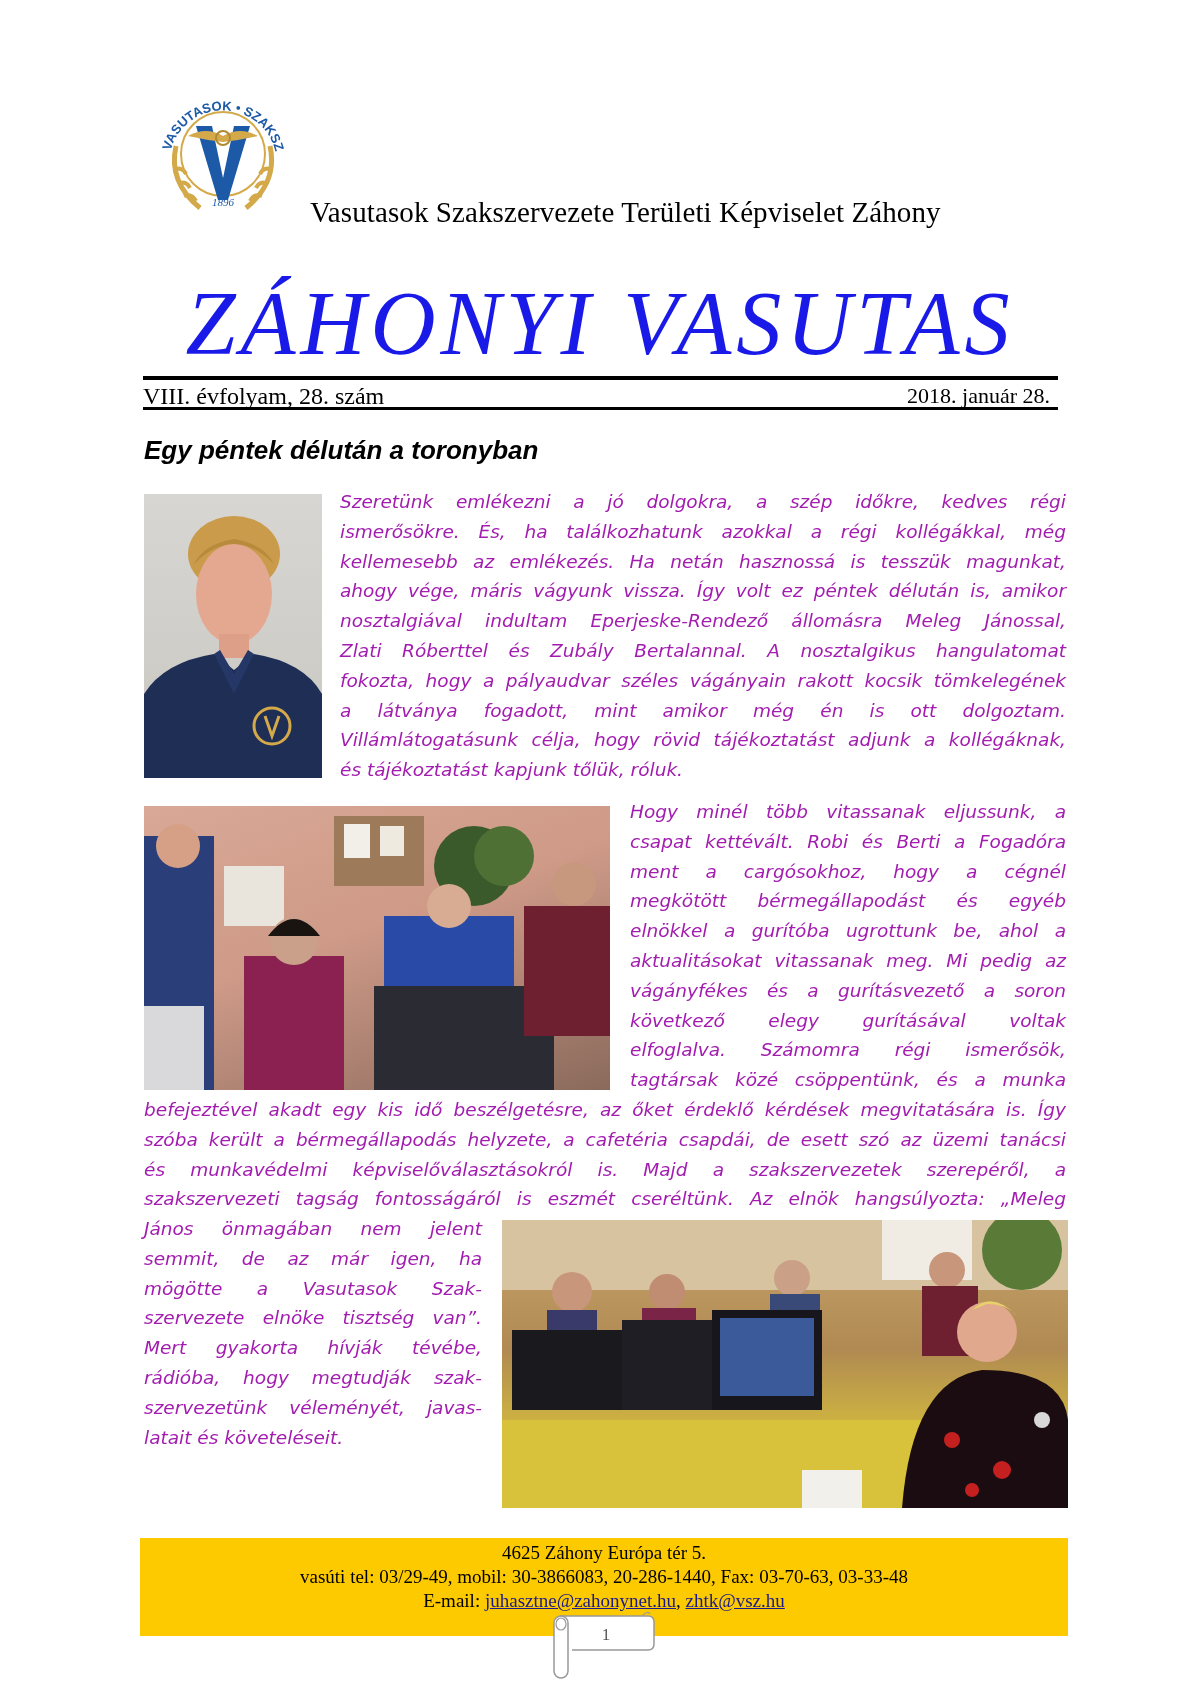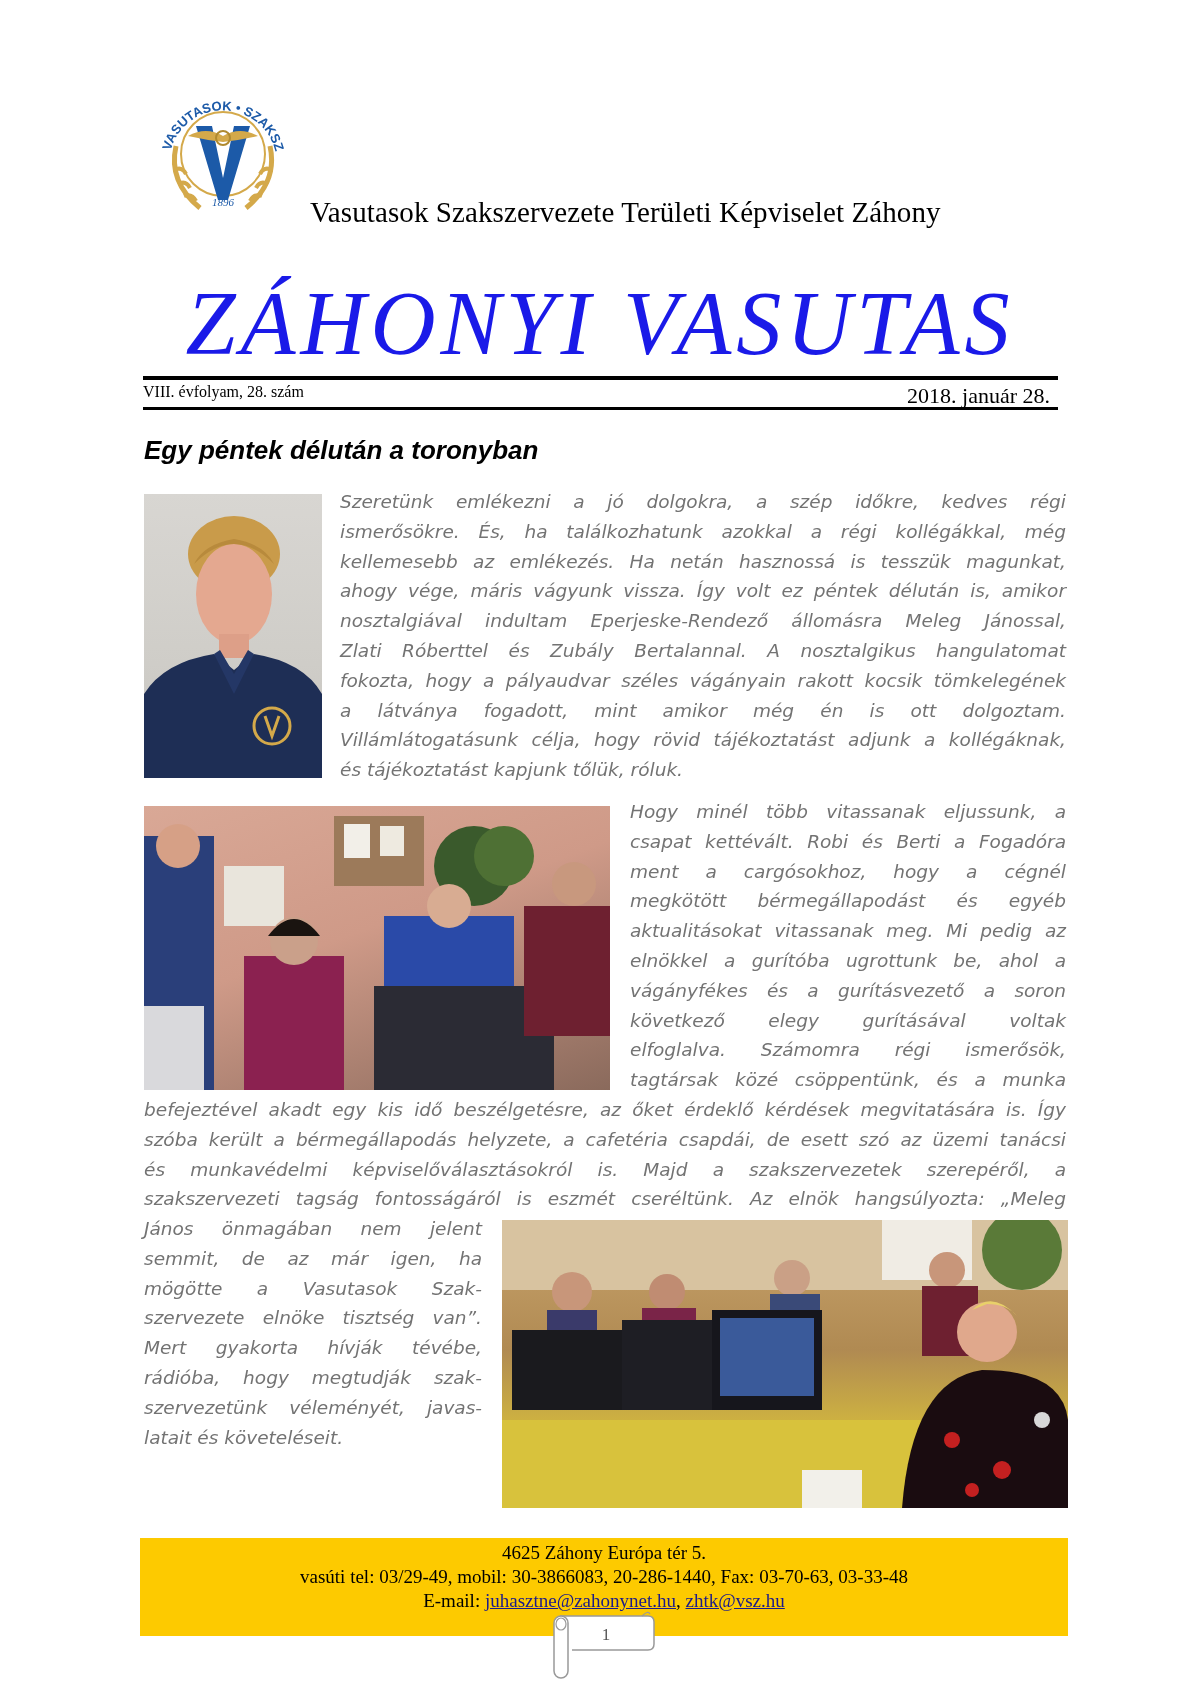--- a/index.html
+++ b/index.html
@@ -1,24 +1,24 @@
 <!DOCTYPE html>
 <html><head>
 <meta charset="utf-8">
 <style>
   html,body{margin:0;padding:0;background:#fff;}
   body{width:1200px;height:1696px;position:relative;overflow:hidden;font-family:"Liberation Serif",serif;color:#000;}
   .logo{position:absolute;left:148px;top:74px;width:150px;height:150px;}
   .org{position:absolute;left:310px;top:196px;font-size:29px;letter-spacing:0.1px;white-space:nowrap;text-align:right;}
   .mast{position:absolute;left:0;width:1200px;top:270px;text-align:center;font-family:"Liberation Serif",serif;font-style:italic;font-size:92px;color:#1a1ae8;letter-spacing:5px;transform:scaleX(0.98);}
   .rule{position:absolute;left:143px;width:915px;background:#000;}
-  .issue{position:absolute;left:143px;top:383px;font-size:16px;}
+  .issue{position:absolute;left:143px;top:383px;font-size:24px;}
   .date{position:absolute;right:150px;top:383px;font-size:22px;}
   .art-title{position:absolute;left:144px;top:435px;font-family:"Liberation Sans",sans-serif;font-weight:bold;font-style:italic;font-size:26px;}
-  .p{position:absolute;font-family:"DejaVu Sans",sans-serif;font-style:italic;font-size:18.5px;line-height:29.8px;text-align:justify;text-align-last:justify;color:#737373;}
+  .p{position:absolute;font-family:"DejaVu Sans",sans-serif;font-style:italic;font-size:18.5px;line-height:29.8px;text-align:justify;text-align-last:justify;color:#a21caf;}
   .p .last{text-align-last:left;display:block;}
   .photo{position:absolute;overflow:hidden;}
   .footer{position:absolute;left:140px;top:1538px;width:928px;height:98px;background:#fdca00;text-align:center;font-size:19px;line-height:24px;padding-top:3px;box-sizing:border-box;}
   .footer a{color:#1a1a8c;text-decoration:underline;text-align:center;}
   .pagenum{position:absolute;left:550px;top:1610px;width:112px;height:60px;}
 </style>
 </head>
 <body>
 
 <div class="logo">
@@ -94,22 +94,22 @@
     <circle cx="430" cy="78" r="22" fill="#c8987e"></circle>
     <rect x="0" y="200" width="60" height="84" fill="#d9d9dc"></rect>
   </svg>
 </div>
 
 <div class="p" style="left:630px;top:797px;width:436px;">
   <span style="display:block">Hogy minél több vitassanak eljussunk, a</span>
   <span style="display:block">csapat kettévált. Robi és Berti a Fogadóra</span>
   <span style="display:block">ment a cargósokhoz, hogy a cégnél</span>
   <span style="display:block">megkötött bérmegállapodást és egyéb</span>
+  <span style="display:block">elnökkel a gurítóba ugrottunk be, ahol a</span>
   <span style="display:block">aktualitásokat vitassanak meg. Mi pedig az</span>
-  <span style="display:block">elnökkel a gurítóba ugrottunk be, ahol a</span>
   <span style="display:block">vágányfékes és a gurításvezető a soron</span>
   <span style="display:block">következő elegy gurításával voltak</span>
   <span style="display:block">elfoglalva. Számomra régi ismerősök,</span>
   <span style="display:block">tagtársak közé csöppentünk, és a munka</span>
 </div>
 
 <div class="p" style="left:144px;top:1095px;width:922px;">
   <span style="display:block">befejeztével akadt egy kis idő beszélgetésre, az őket érdeklő kérdések megvitatására is. Így</span>
   <span style="display:block">szóba került a bérmegállapodás helyzete, a cafetéria csapdái, de esett szó az üzemi tanácsi</span>
   <span style="display:block">és munkavédelmi képviselőválasztásokról is. Majd a szakszervezetek szerepéről, a</span>

